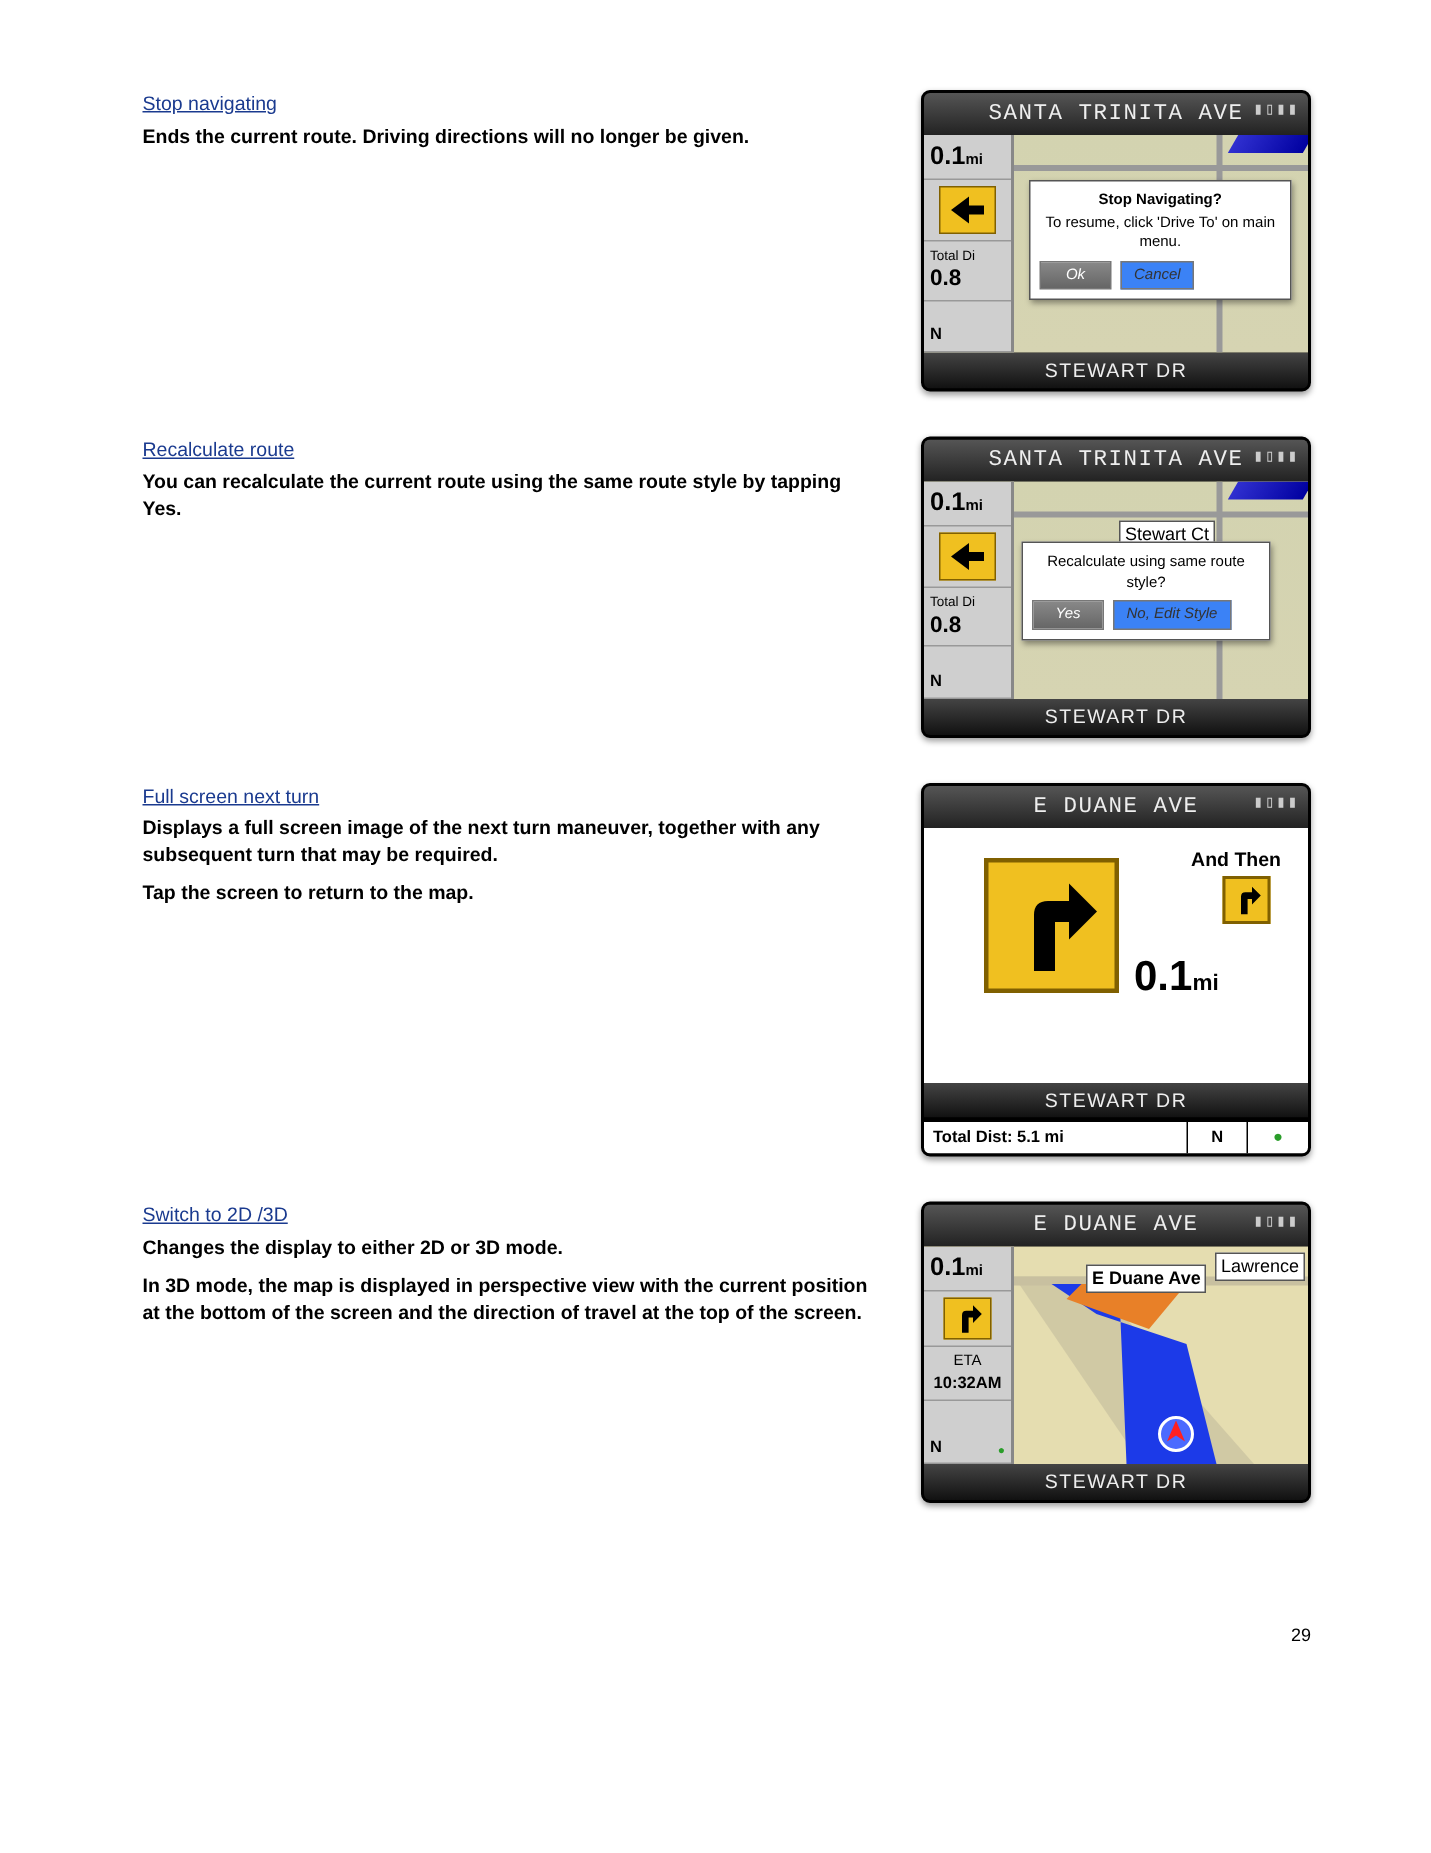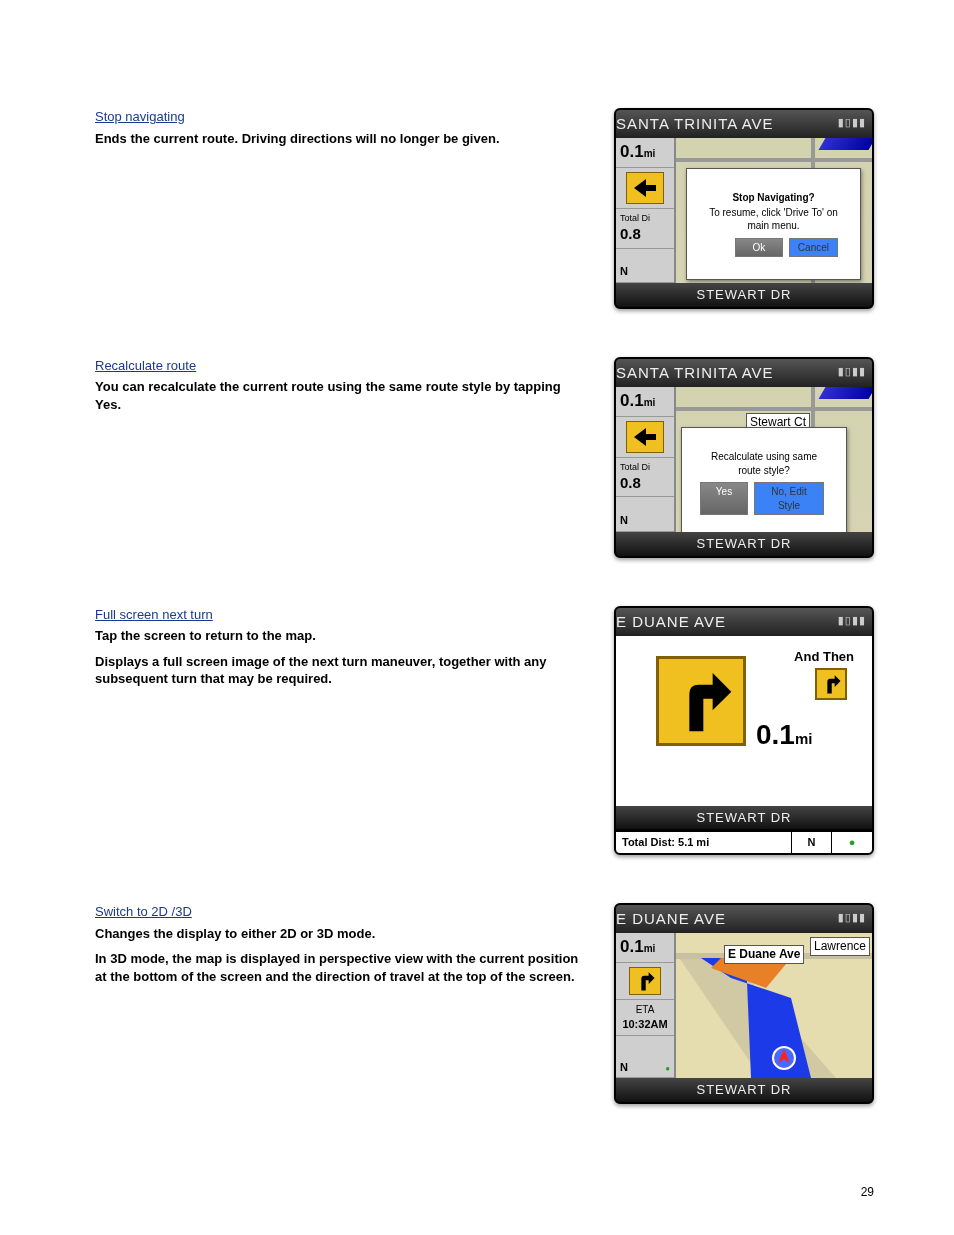--- a/index.html
+++ b/index.html
@@ -1,38 +1,38 @@
 <!DOCTYPE html>
 <html><head>
 <meta charset="utf-8">
 <style>
   * { box-sizing: border-box; margin: 0; padding: 0; }
   body { font-family: Arial, Helvetica, sans-serif; background: #fff; width: 954px; margin: 0 auto; color: #000; font-size: 13px; line-height: 1.35; }
   .page { padding: 60px 70px 40px 95px; position: relative; }
-  .section { display: flex; align-items: flex-start; gap: 28px; margin-bottom: 30px; margin-top: 48px; }
+  .section { display: flex; align-items: flex-start; gap: 28px; margin-bottom: 30px; }
   .text-col { flex: 1; }
   .img-col { width: 270px; flex-shrink: 0; }
   .heading { color: #1a3a8f; text-decoration: underline; font-size: 13px; margin-bottom: 4px; }
   .body-text { font-size: 13px; color: #000; }
   .body-text p { margin-bottom: 8px; font-weight: bold; }
   .ref { color: #1a3a8f; text-decoration: underline; }
   .device { border: 2px solid #000; background: #000; border-radius: 6px; overflow: hidden; width: 260px; box-shadow: 0 2px 4px rgba(0,0,0,.4); }
-  .titlebar { background: linear-gradient(#555,#222); color: #eee; font-family: Liberation Sans, sans-serif; font-size: 15px; letter-spacing: 1px; padding: 4px 0; position: relative; }
+  .titlebar { background: linear-gradient(#555,#222); color: #eee; font-family: Liberation Mono, monospace; font-size: 15px; letter-spacing: 1px; text-align: center; padding: 4px 0; position: relative; }
   .signal { position: absolute; right: 6px; top: 5px; font-size: 11px; color: #ccc; }
   .bottombar { background: linear-gradient(#444,#111); color: #eee; font-family: 'Arial Narrow', Arial, sans-serif; font-size: 13px; letter-spacing: 1px; text-align: center; padding: 3px 0; }
   .mapbody { height: 145px; position: relative; background: linear-gradient(#d3d3b0,#d6d4b2); overflow: hidden; }
   .leftpanel { position: absolute; left: 0; top: 0; bottom: 0; width: 60px; background: #cfcfcf; border-right: 2px solid #888; display: flex; flex-direction: column; }
   .leftcell { border-bottom: 1px solid #999; padding: 3px 4px; font-size: 11px; }
   .dist-big { font-size: 17px; font-weight: bold; display: inline; }
   .dist-unit { font-size: 10px; font-weight: bold; }
   .turnarrow { width: 38px; height: 32px; background: #f0c020; border: 1px solid #806000; margin: 2px auto; display: flex; align-items: center; justify-content: center; }
   .roadline { position: absolute; background: #999; }
-  .dialog { position: absolute; left: 70px; top: 30px; width: 175px; background: #fff; border: 1px solid #555; box-shadow: 1px 2px 4px rgba(0,0,0,.4); padding: 22px; font-size: 10px; text-align: center; }
+  .dialog { position: absolute; left: 70px; top: 30px; width: 175px; background: #fff; border: 1px solid #555; box-shadow: 1px 2px 4px rgba(0,0,0,.4); padding: 6px; font-size: 10px; text-align: center; }
   .dialog-title { font-weight: bold; margin-bottom: 1px; }
-  .dialog-btns { display: flex; gap: 6px; justify-content: flex-end; margin-top: 5px; }
+  .dialog-btns { display: flex; gap: 6px; justify-content: flex-start; margin-top: 5px; font-style: italic; }
   .dlg-btn { border: 1px solid #777; padding: 2px 8px; font-size: 10px; min-width: 48px; }
   .dlg-btn.primary { background: linear-gradient(#888,#666); color: #fff; }
   .dlg-btn.secondary { background: #3b82f6; color: #333; }
   .label-box { position: absolute; background: #fff; border: 1px solid #555; font-size: 12px; padding: 0 3px; }
   .bigturn-body { height: 170px; background: #fff; position: relative; }
   .bigturn-sign { position: absolute; left: 40px; top: 20px; width: 90px; height: 90px; background: #f0c020; border: 3px solid #806000; display: flex; align-items: center; justify-content: center; }
   .bigturn-dist { position: absolute; left: 140px; top: 80px; font-size: 28px; font-weight: bold; }
   .bigturn-dist .unit { font-size: 15px; }
   .andthen { position: absolute; right: 18px; top: 12px; font-size: 13px; font-weight: bold; }
   .smallturn-sign { position: absolute; right: 25px; top: 32px; width: 32px; height: 32px; background: #f0c020; border: 2px solid #806000; display: flex; align-items: center; justify-content: center; }
@@ -145,22 +145,22 @@
         </div>
         <div class="bottombar">STEWART DR</div>
       </div>
     </div>
   </div>
 
   <div class="section">
     <div class="text-col">
       <div class="heading">Full screen next turn</div>
       <div class="body-text">
+        <p>Displays a full screen image of the next turn maneuver, together with any subsequent turn that may be required.</p>
         <p>Tap the screen to return to the map.</p>
-        <p>Displays a full screen image of the next turn maneuver, together with any subsequent turn that may be required.</p>
       </div>
     </div>
     <div class="img-col">
       <div class="device">
         <div class="titlebar">
           <span>E DUANE AVE</span>
           <span class="signal">▮▯▮▮</span>
         </div>
         <div class="bigturn-body">
           <div class="bigturn-sign">

